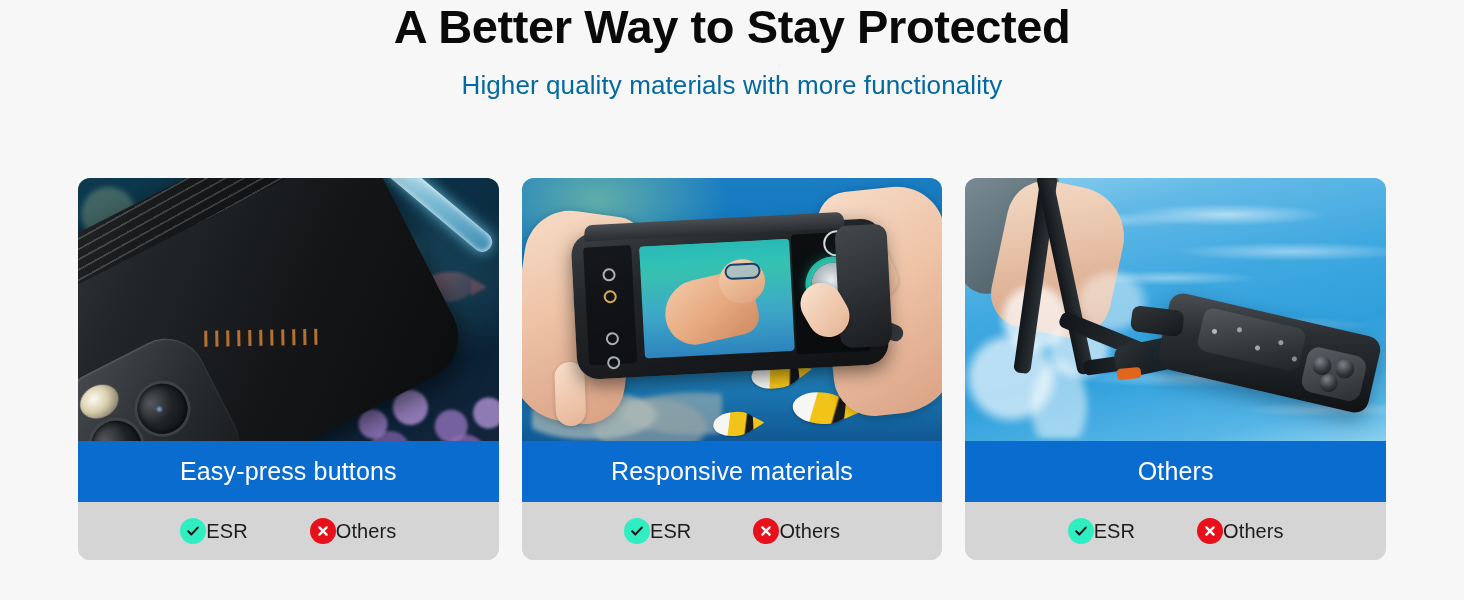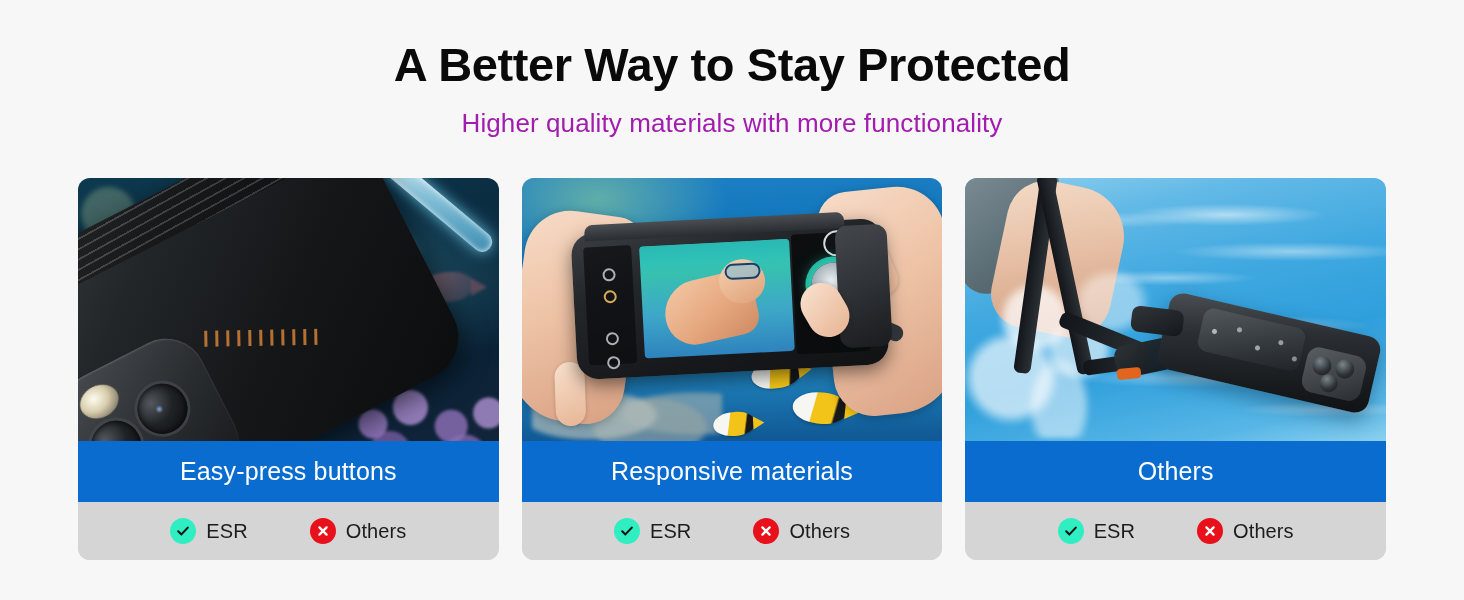--- a/index.html
+++ b/index.html
@@ -23,35 +23,34 @@
     height: 600px;
     background: #f7f7f7;
   }
 
   
   .header {
     position: absolute;
     top: 0; left: 0;
     width: 1464px;
     text-align: center;
-    padding-top: 38px;
   }
   .title {
     font-size: 47px;
     font-weight: 700;
     line-height: 1.15;
     color: #0a0a0a;
     letter-spacing: -0.4px;
   }
   .subtitle {
     margin-top: 16px;
     font-size: 26px;
     font-weight: 400;
     line-height: 1.2;
-    color: #a21caf;
+    color: #0369a1;
     letter-spacing: 0.1px;
   }
 
   
   .cards {
     position: absolute;
     top: 178px;
     left: 78px;
     width: 1308px;
     height: 382px;
@@ -446,21 +445,21 @@
     flex: 1 1 auto;
     background: #d5d5d5;
     display: flex;
     align-items: center;
     justify-content: center;
     gap: 62px;
   }
   .compare-item {
     display: flex;
     align-items: center;
-    gap: 10px;
+    gap: 0;
   }
   .badge {
     width: 26px; height: 26px;
     border-radius: 50%;
     display: flex; align-items: center; justify-content: center;
     flex: 0 0 26px;
   }
   .badge.good { background: #2fefc2; }
   .badge.bad  { background: #e8101a; }
   .badge svg { display: block; }

